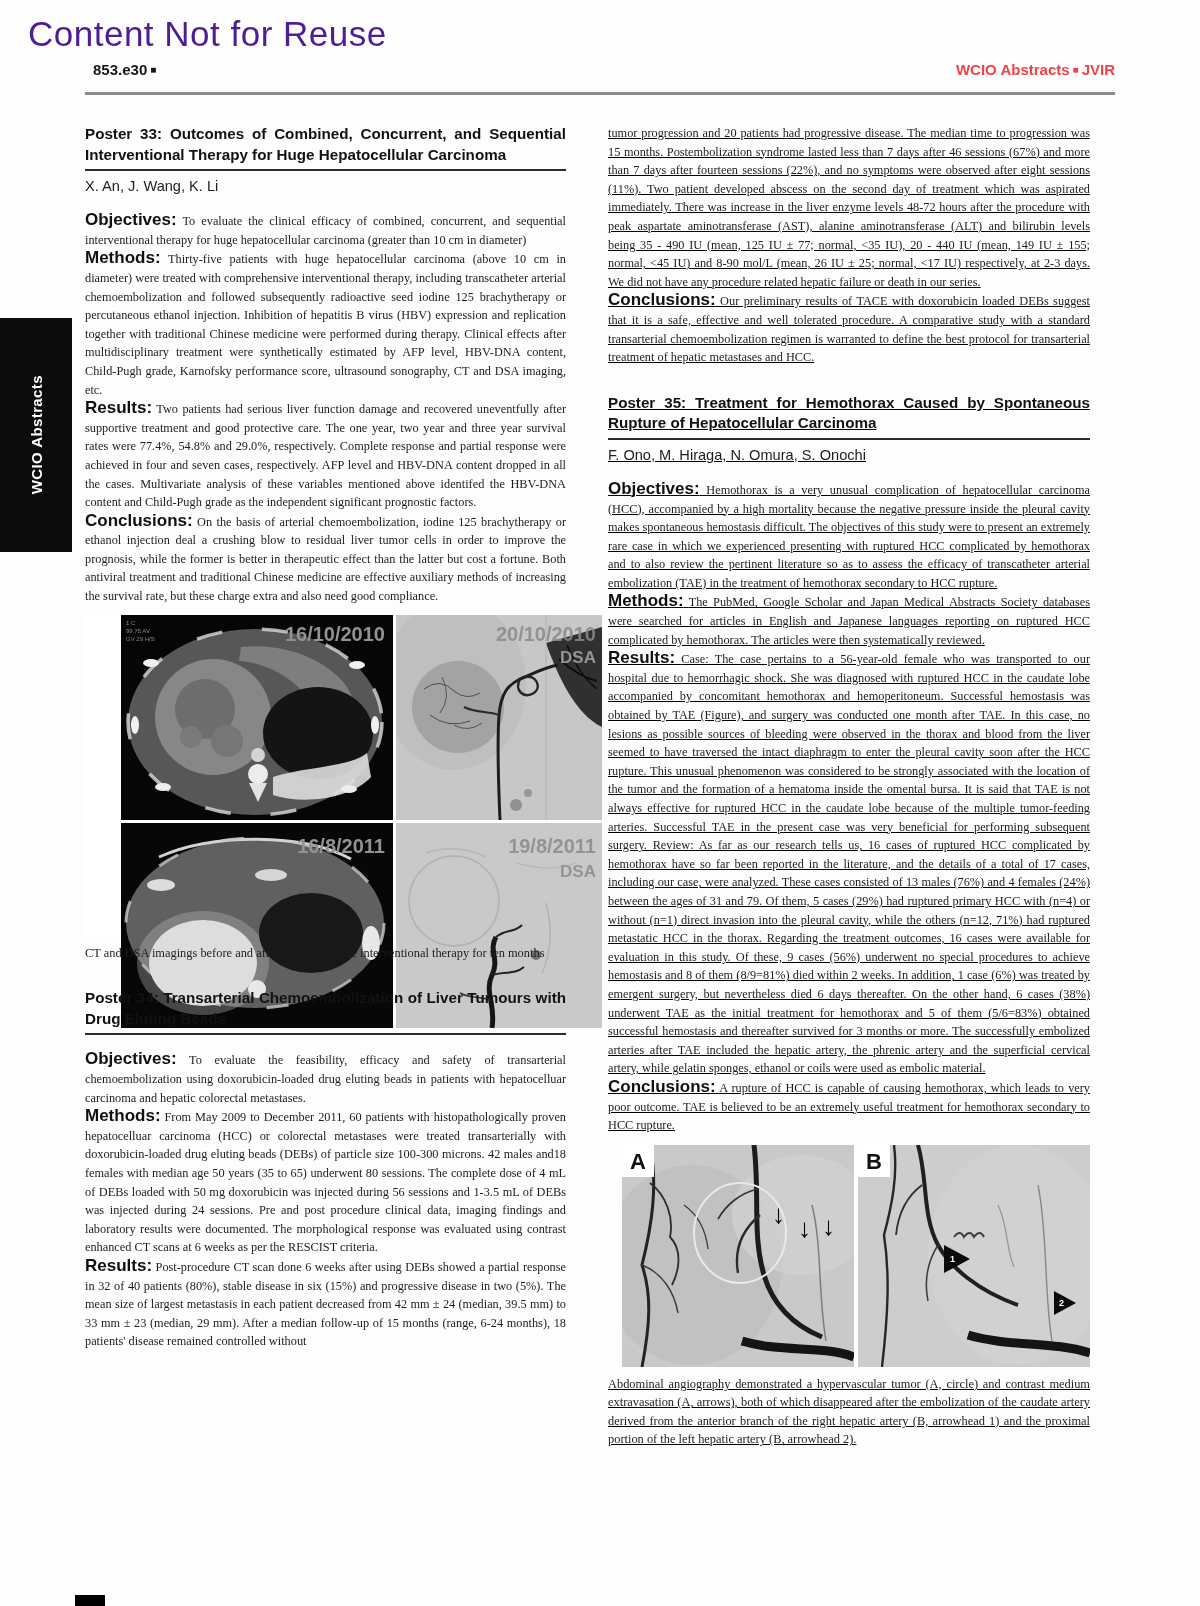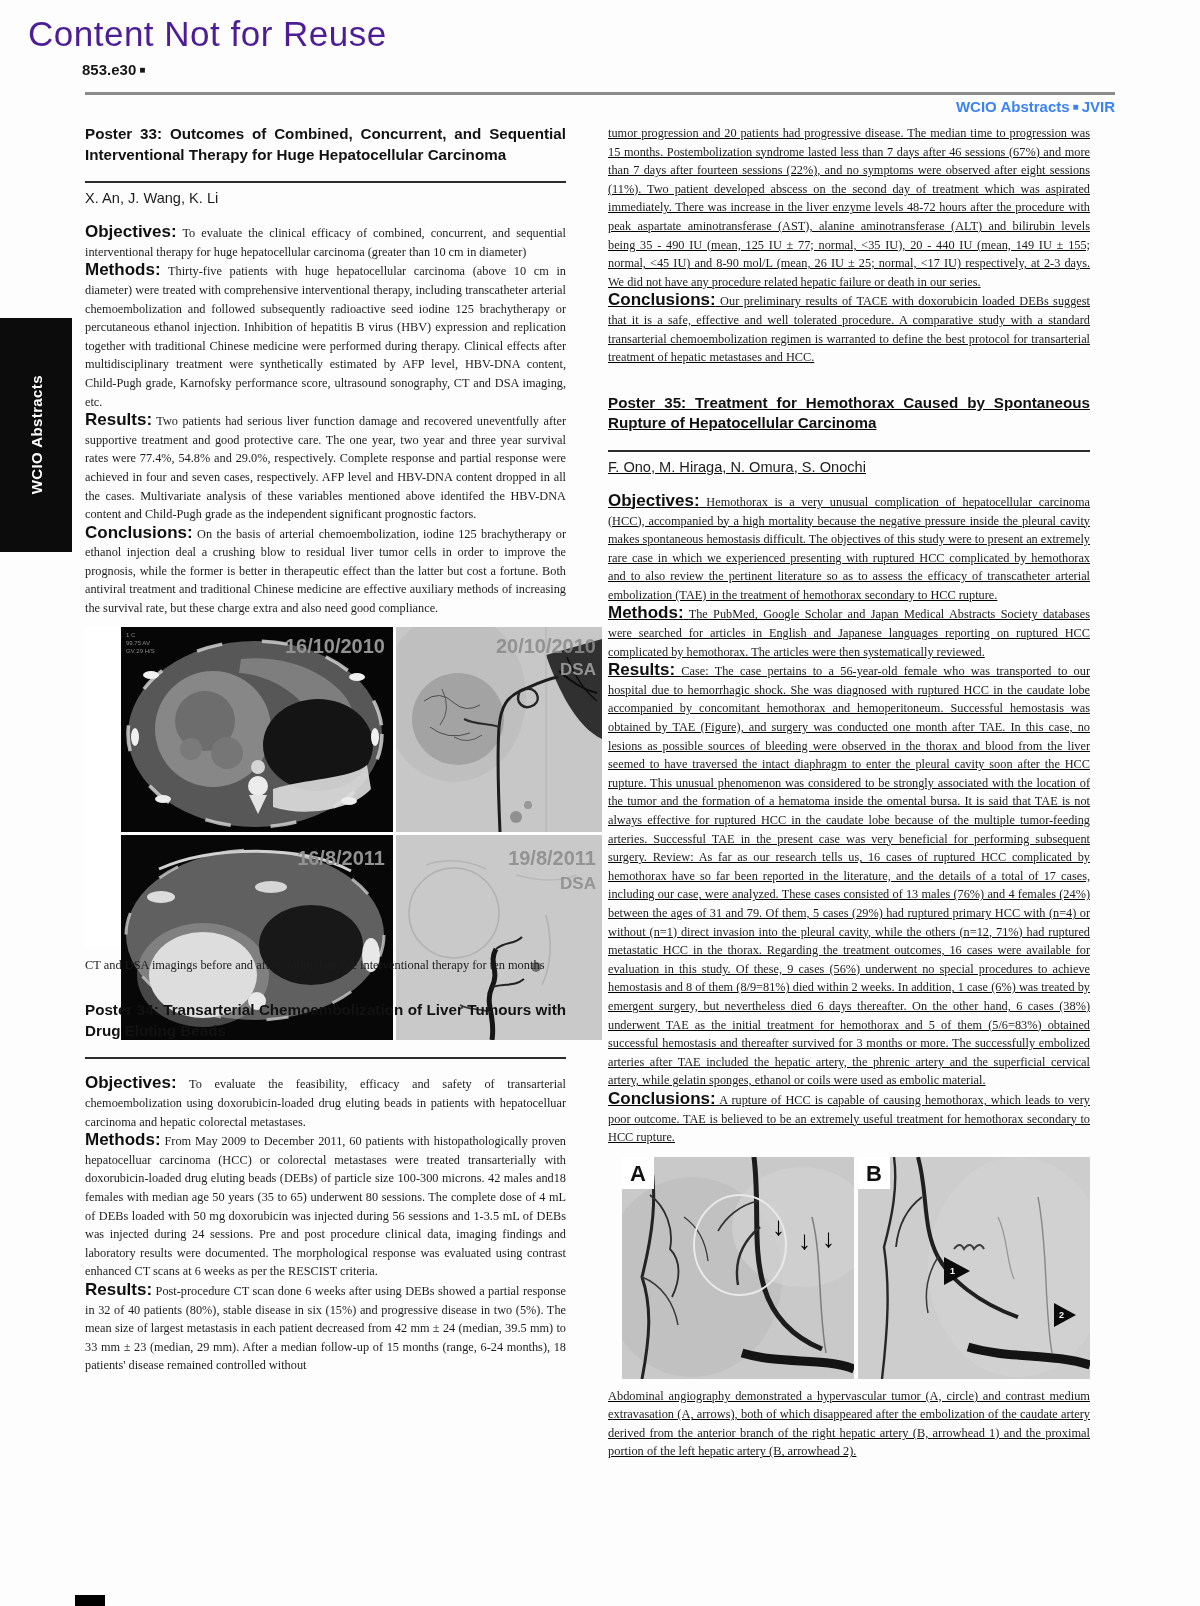--- a/index.html
+++ b/index.html
@@ -1,32 +1,32 @@
 <!DOCTYPE html>
 <html><head>
 <meta charset="utf-8">
 <style>
   html,body{margin:0;padding:0;background:#e8e8e8;}
   .page{position:relative;width:1200px;height:1606px;background:#fdfdfd;margin:0 auto;overflow:hidden;
         font-family:"Liberation Serif",serif;}
   .watermark{position:absolute;left:28px;top:15px;font:400 35px/38px "Liberation Sans",sans-serif;
              color:#4c1d95;letter-spacing:.5px;}
-  .hdr-left{position:absolute;left:82px;top:61px;font:bold 15px "Liberation Sans",sans-serif;color:#161616;}
-  .hdr-right{position:absolute;right:85px;top:61px;font:bold 15px "Liberation Sans",sans-serif;color:#3b82f6;margin-top:37px;}
+  .hdr-left{position:absolute;left:93px;top:61px;font:bold 15px "Liberation Sans",sans-serif;color:#161616;}
+  .hdr-right{position:absolute;right:85px;top:61px;font:bold 15px "Liberation Sans",sans-serif;color:#ef4444;}
   .sq{font-size:10px;vertical-align:2px;padding:0 3px;}
   .hdr-rule{position:absolute;left:85px;right:85px;top:92px;height:3px;background:#8b8b8b;}
   .side-tab{position:absolute;left:0;top:318px;width:72px;height:234px;background:#0c0c0c;
             display:flex;align-items:center;justify-content:center;}
   .side-tab .vtext{writing-mode:vertical-rl;transform:rotate(180deg);color:#fff;
                    font:bold 15px "Liberation Sans",sans-serif;letter-spacing:.4px;}
   .col{position:absolute;top:124px;}
   .col-left{left:85px;width:481px;}
   .col-right{left:608px;width:482px;text-decoration:underline;}
   .poster-title{font:bold 15.2px/20.6px "Liberation Sans",sans-serif;text-align:justify;color:#121212;
-                border-bottom:2.5px solid #2b2b2b;padding-bottom:16px;margin:0;}
+                border-bottom:2.5px solid #2b2b2b;padding-bottom:4px;margin:0;}
   .authors{font:14.6px/19px "Liberation Sans",sans-serif;color:#1d1d1d;margin:6px 0 0 0;}
   .abstract-body{margin-top:15px;}
   .sec{font:12.3px/18.6px "Liberation Serif",serif;text-align:justify;color:#1c1c1c;margin:0;}
   .sec .lbl{font-family:"Liberation Sans",sans-serif;font-weight:bold;font-size:17px;color:#101010;}
   .caption{font:12.4px/18.6px "Liberation Serif",serif;text-align:justify;color:#1c1c1c;margin:8px 0 0 0;}
   .poster-block{margin-top:26px;}
   
   .fig1{margin-top:9px;width:481px;height:321px;display:grid;grid-template-columns:272px 206px;
         grid-template-rows:205px 205px;gap:3px;background:#fff;padding-left:36px;}
   .fig1 svg{display:block;width:100%;height:100%;}

